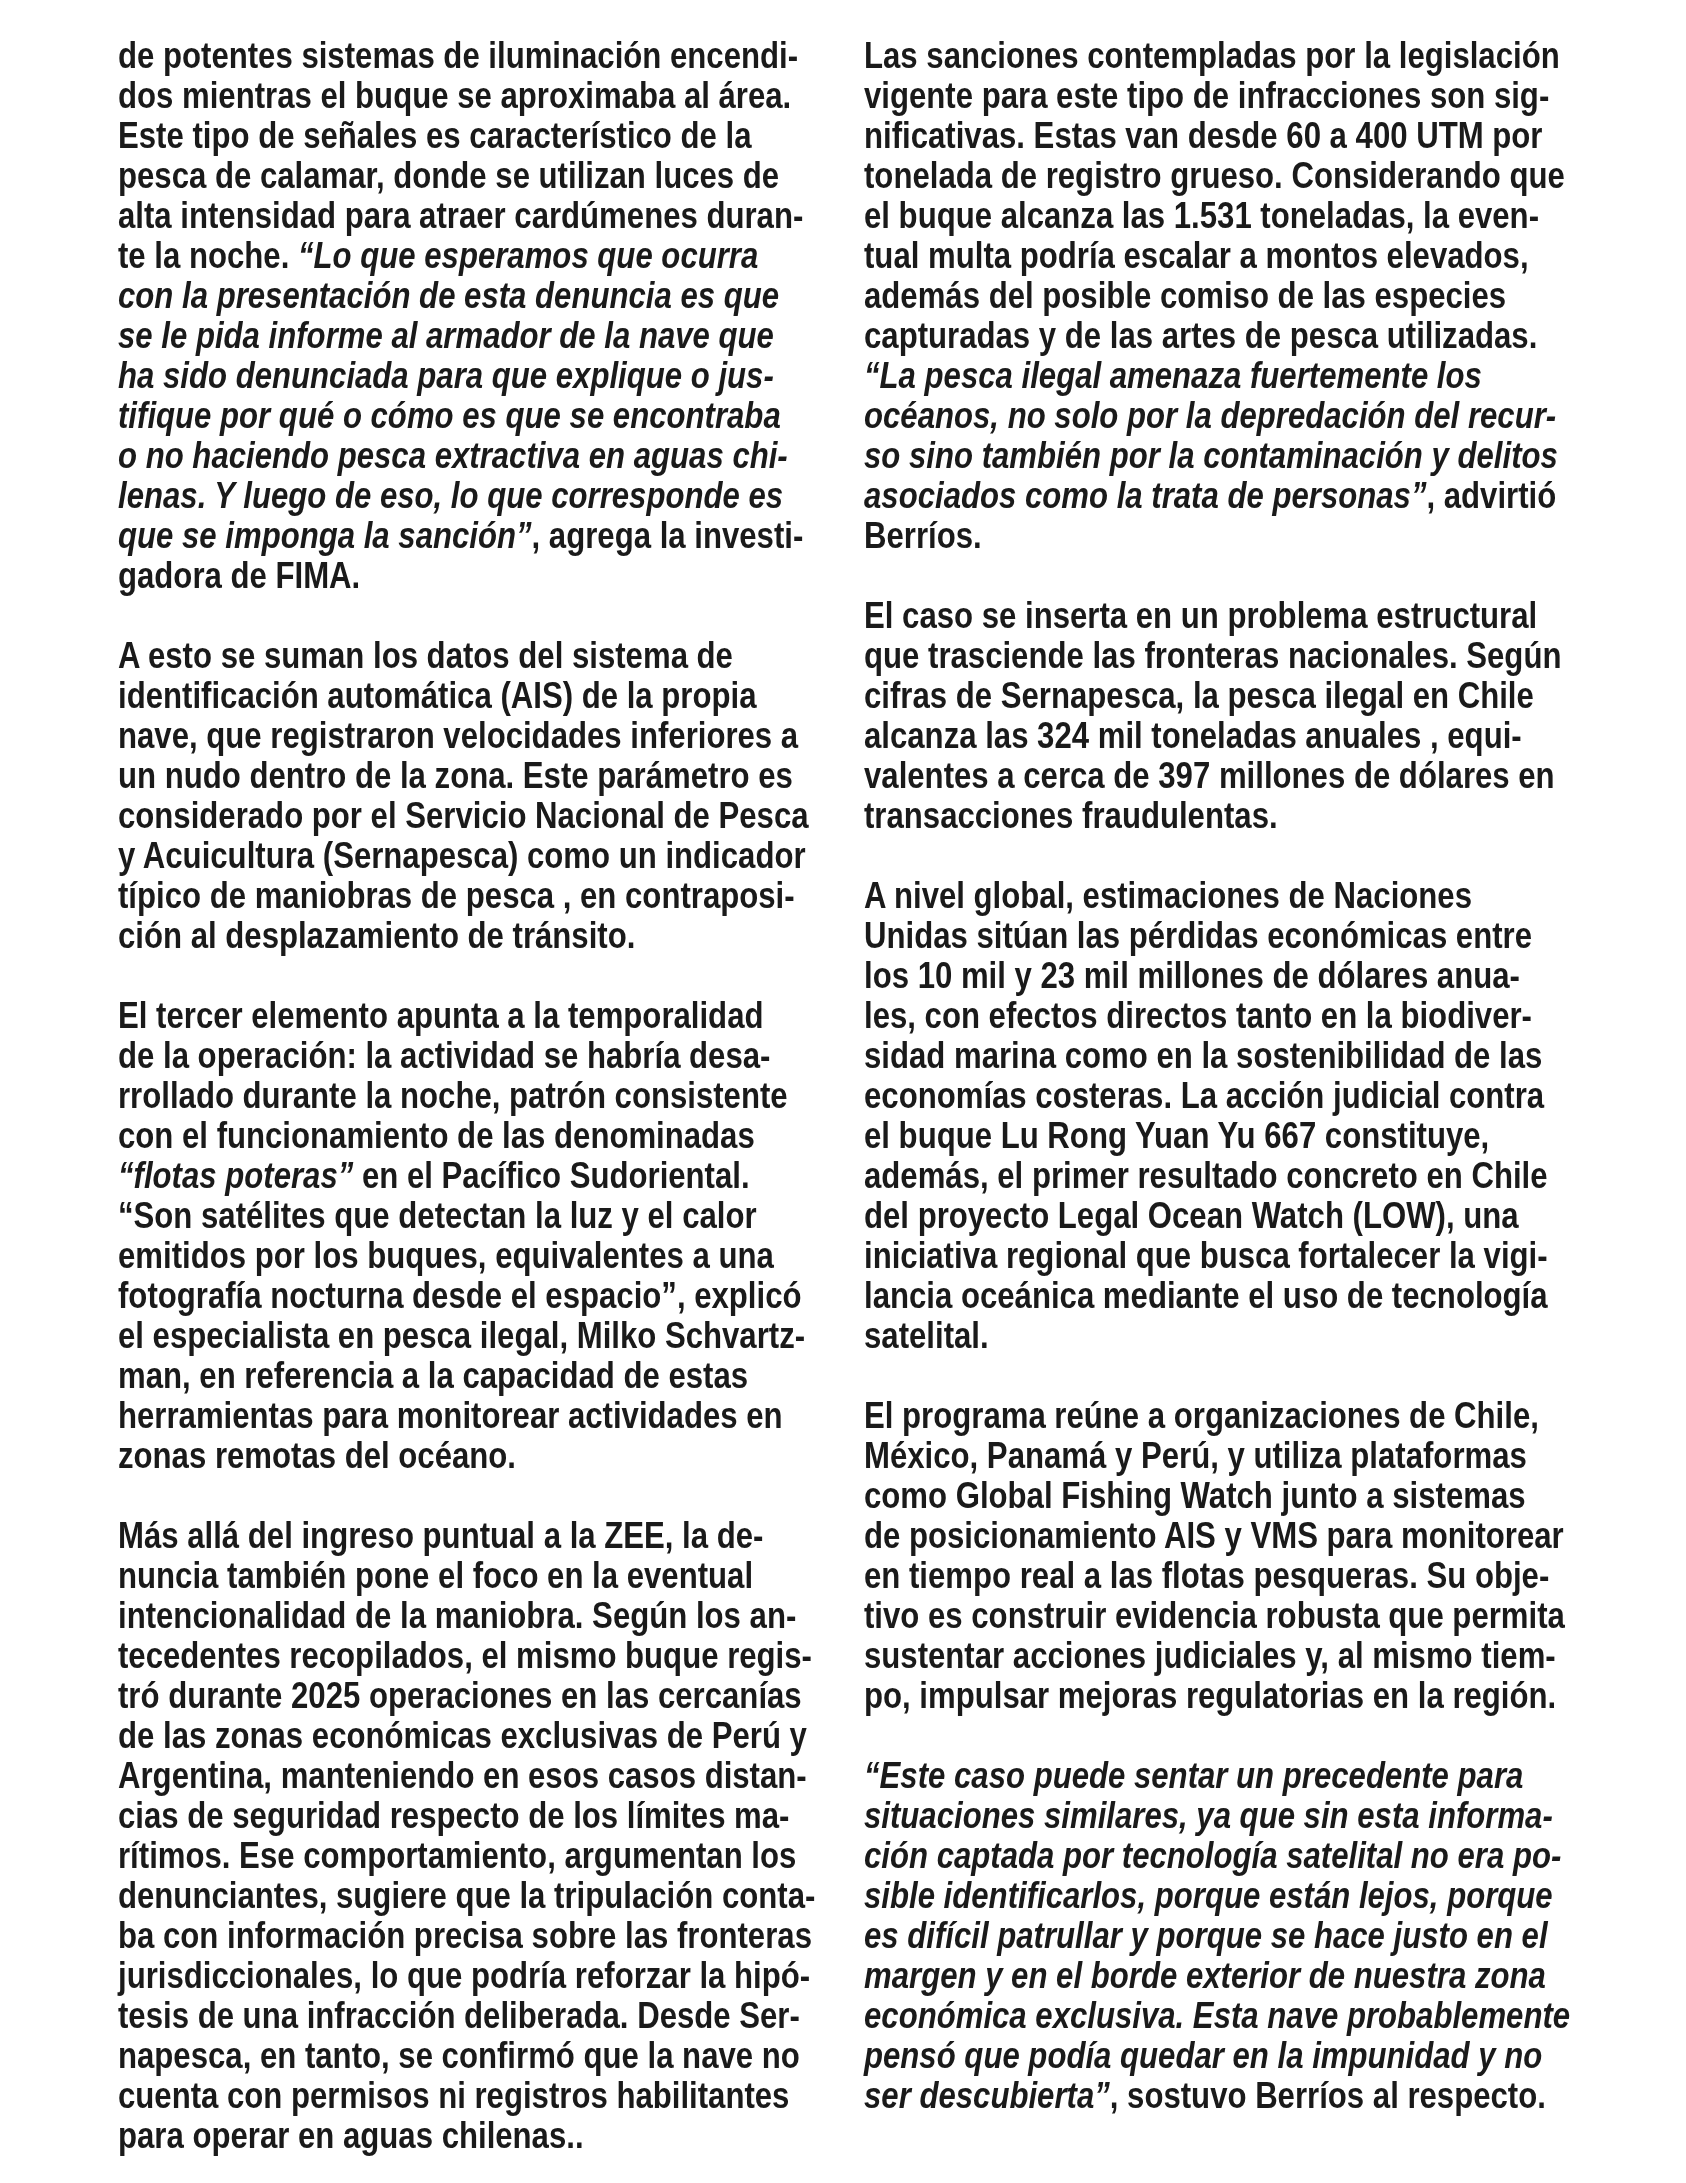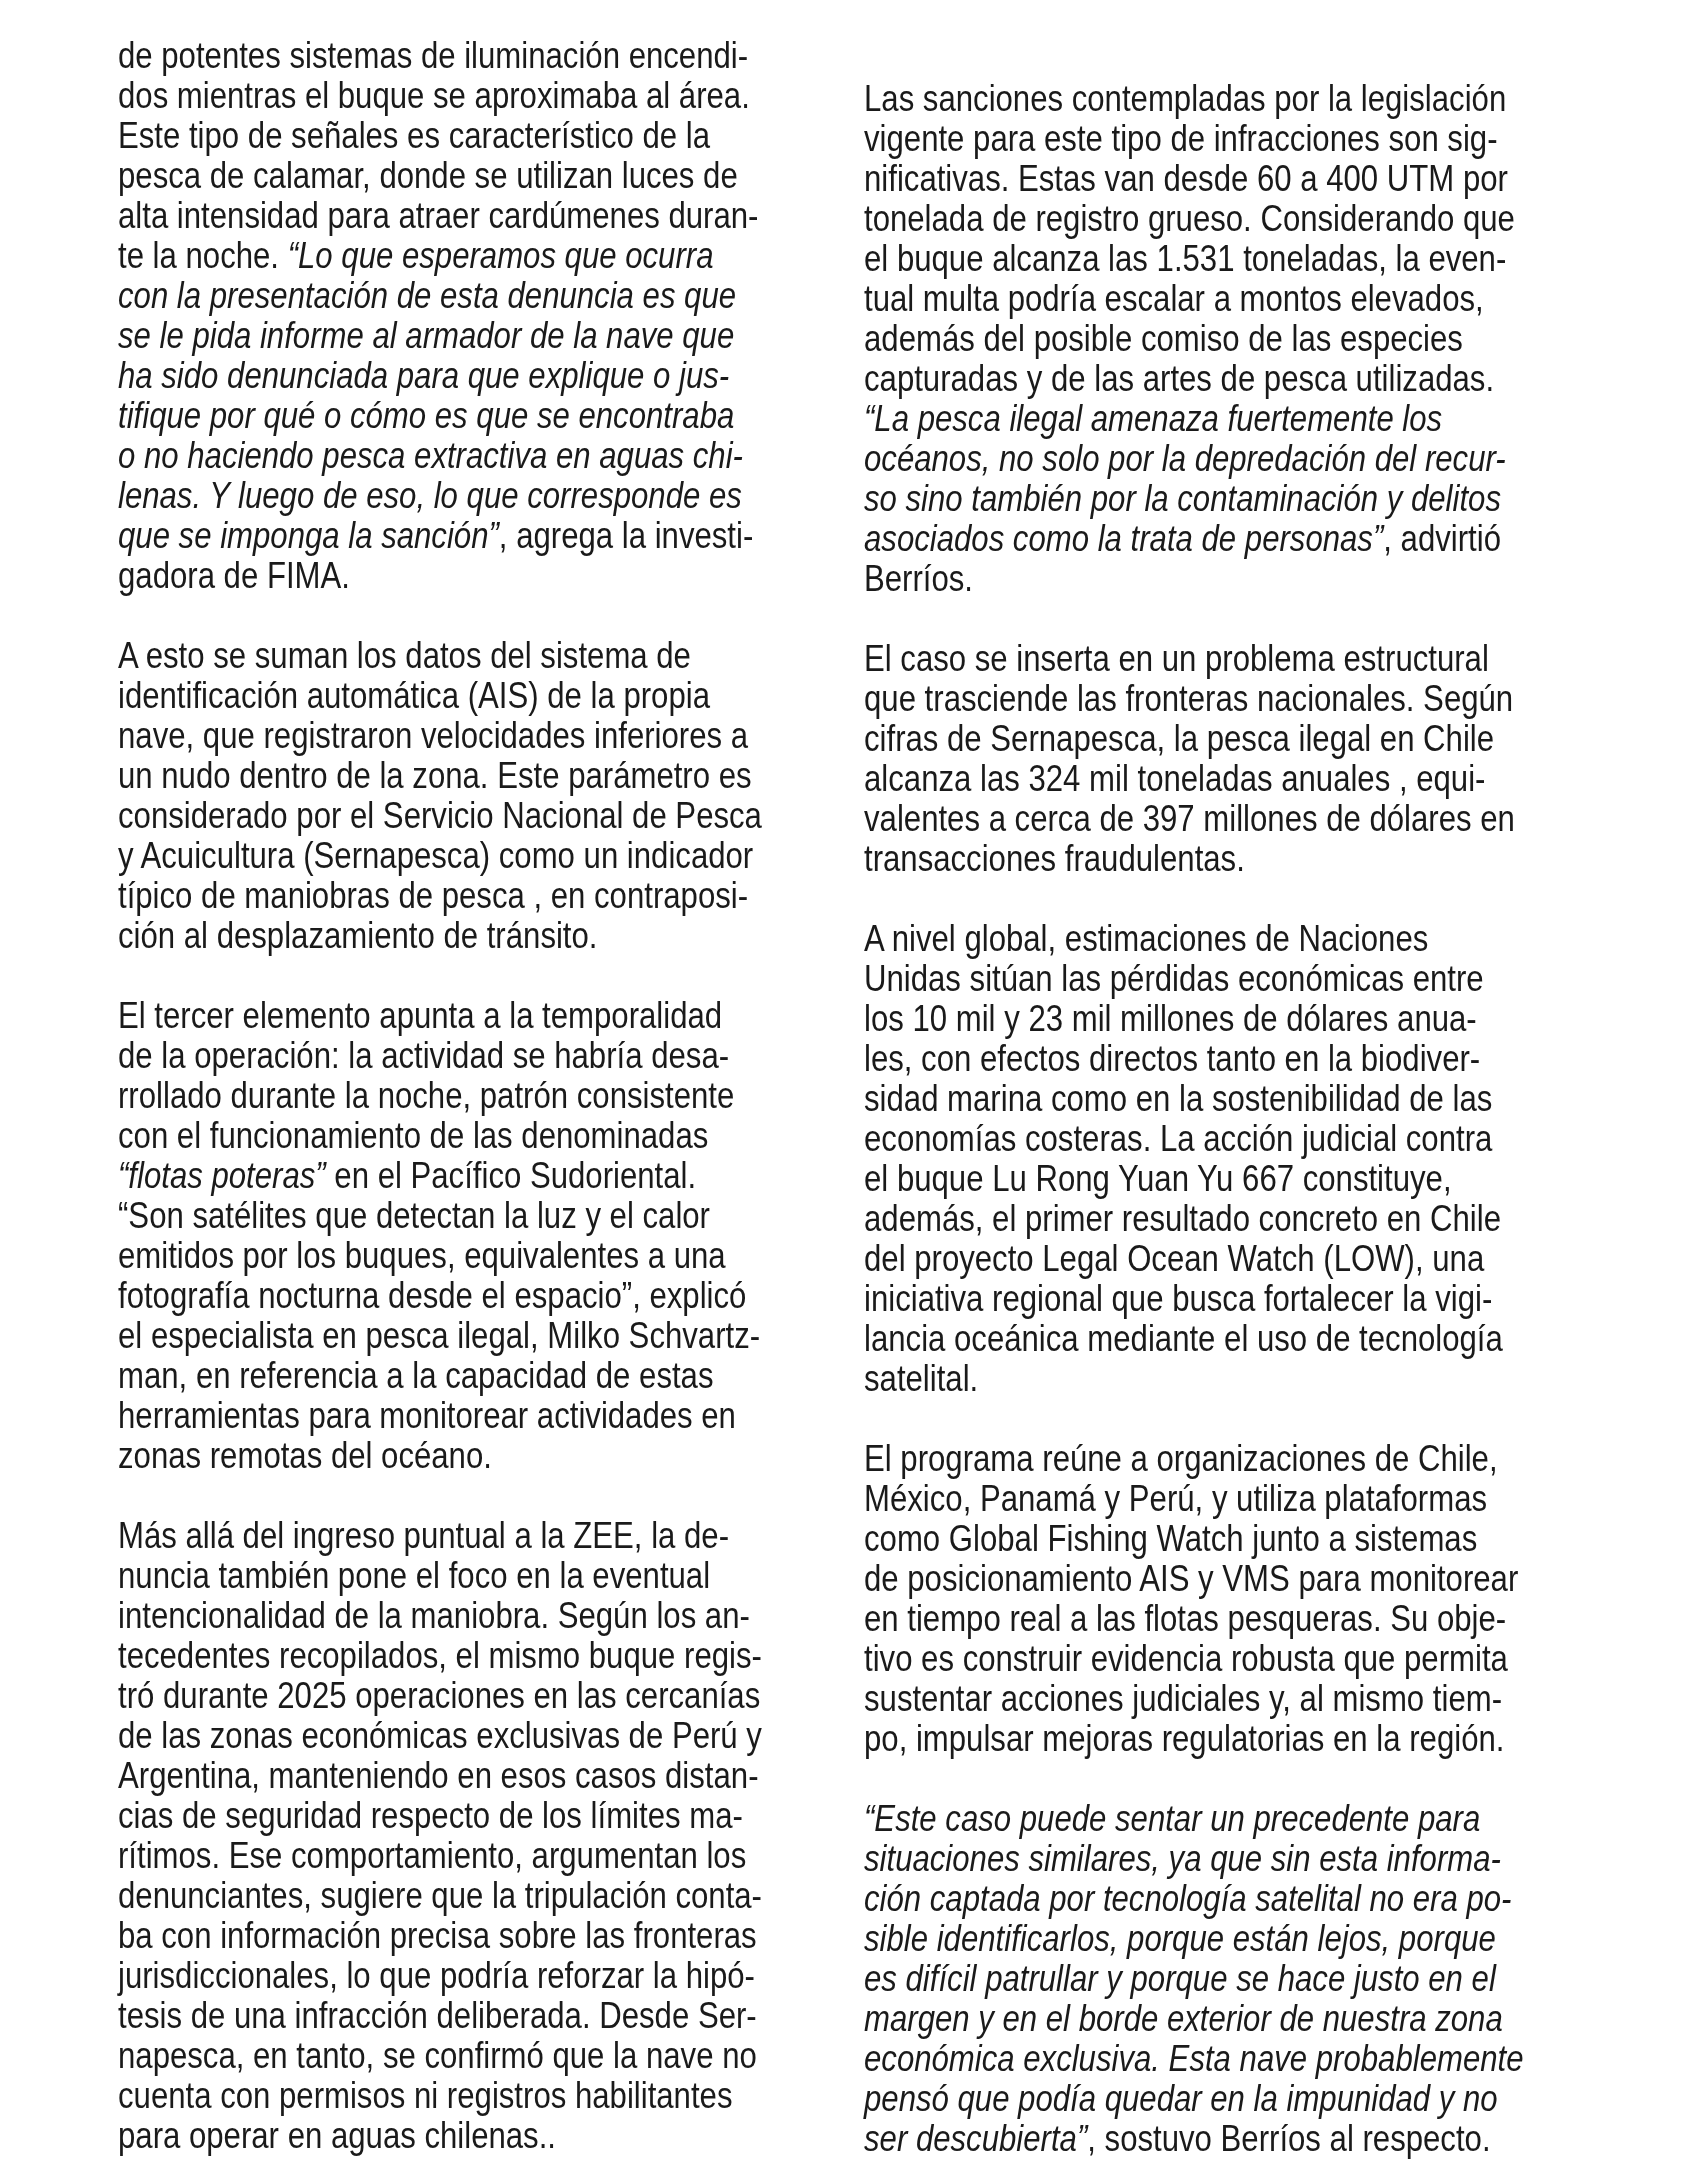--- a/index.html
+++ b/index.html
@@ -1,19 +1,19 @@
 <!DOCTYPE html>
 <html style="font-size:11px"><head>
 <meta charset="utf-8">
 <style>
   html,body{margin:0;padding:0;background:#ffffff;}
   body{width:1686px;height:2183px;position:relative;overflow:hidden;}
-  .col{position:absolute;top:36px;}
+  .col{position:absolute;top:36px;font-weight:bold;}
   .col.left{left:118px;width:698px;}
-  .col.right{left:864px;width:725px;margin-top:43px;}
+  .col.right{left:864px;width:725px;}
   .line{
     font-family:"Liberation Sans",sans-serif;
     font-size:36px;line-height:40px;height:40px;
     color:#1a1a1a;white-space:nowrap;
     transform:scaleX(0.865);transform-origin:left center;
   }
   .blank{height:40px;}
   .i{font-style:italic;}
 </style>
 </head>

